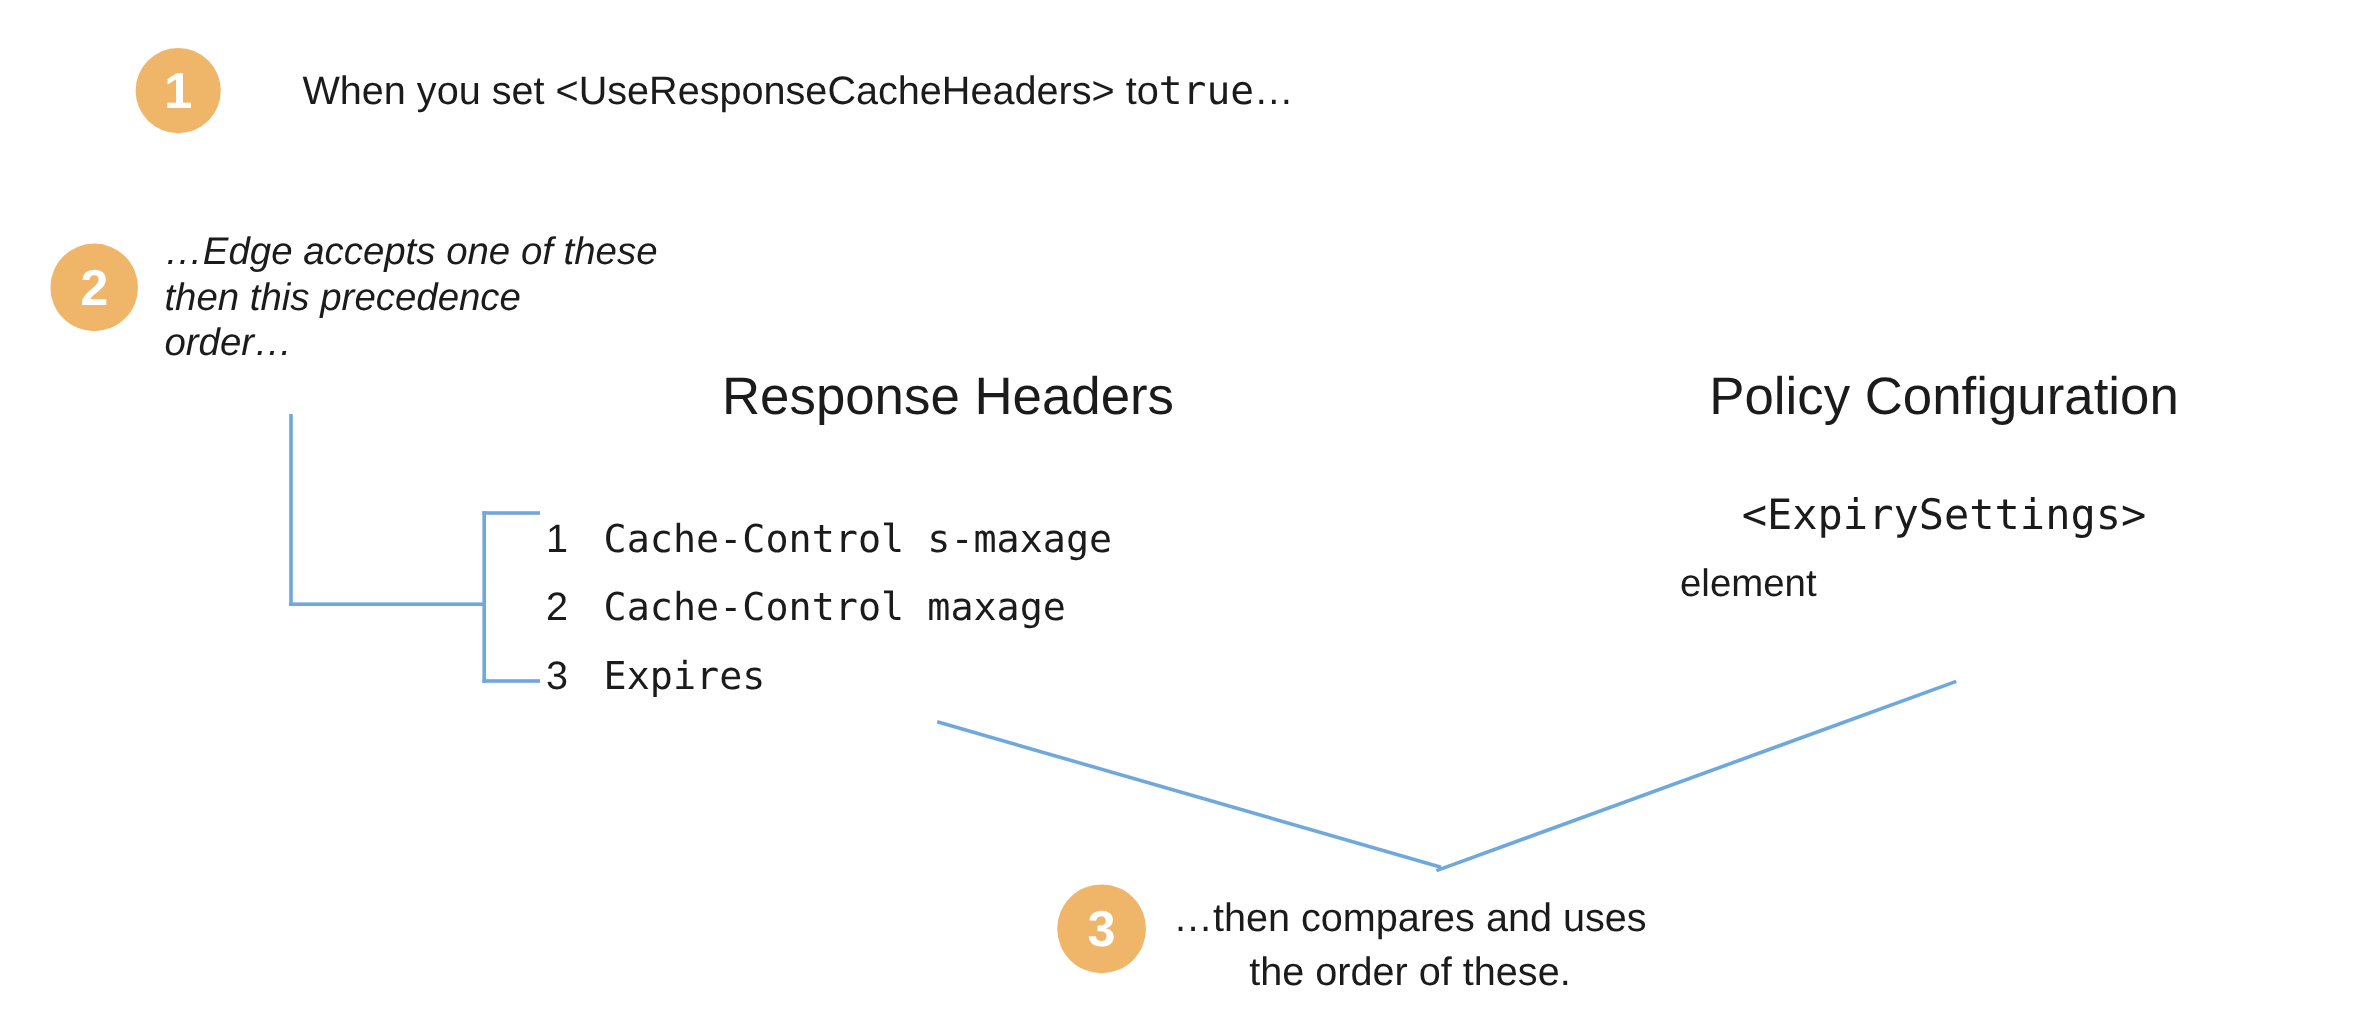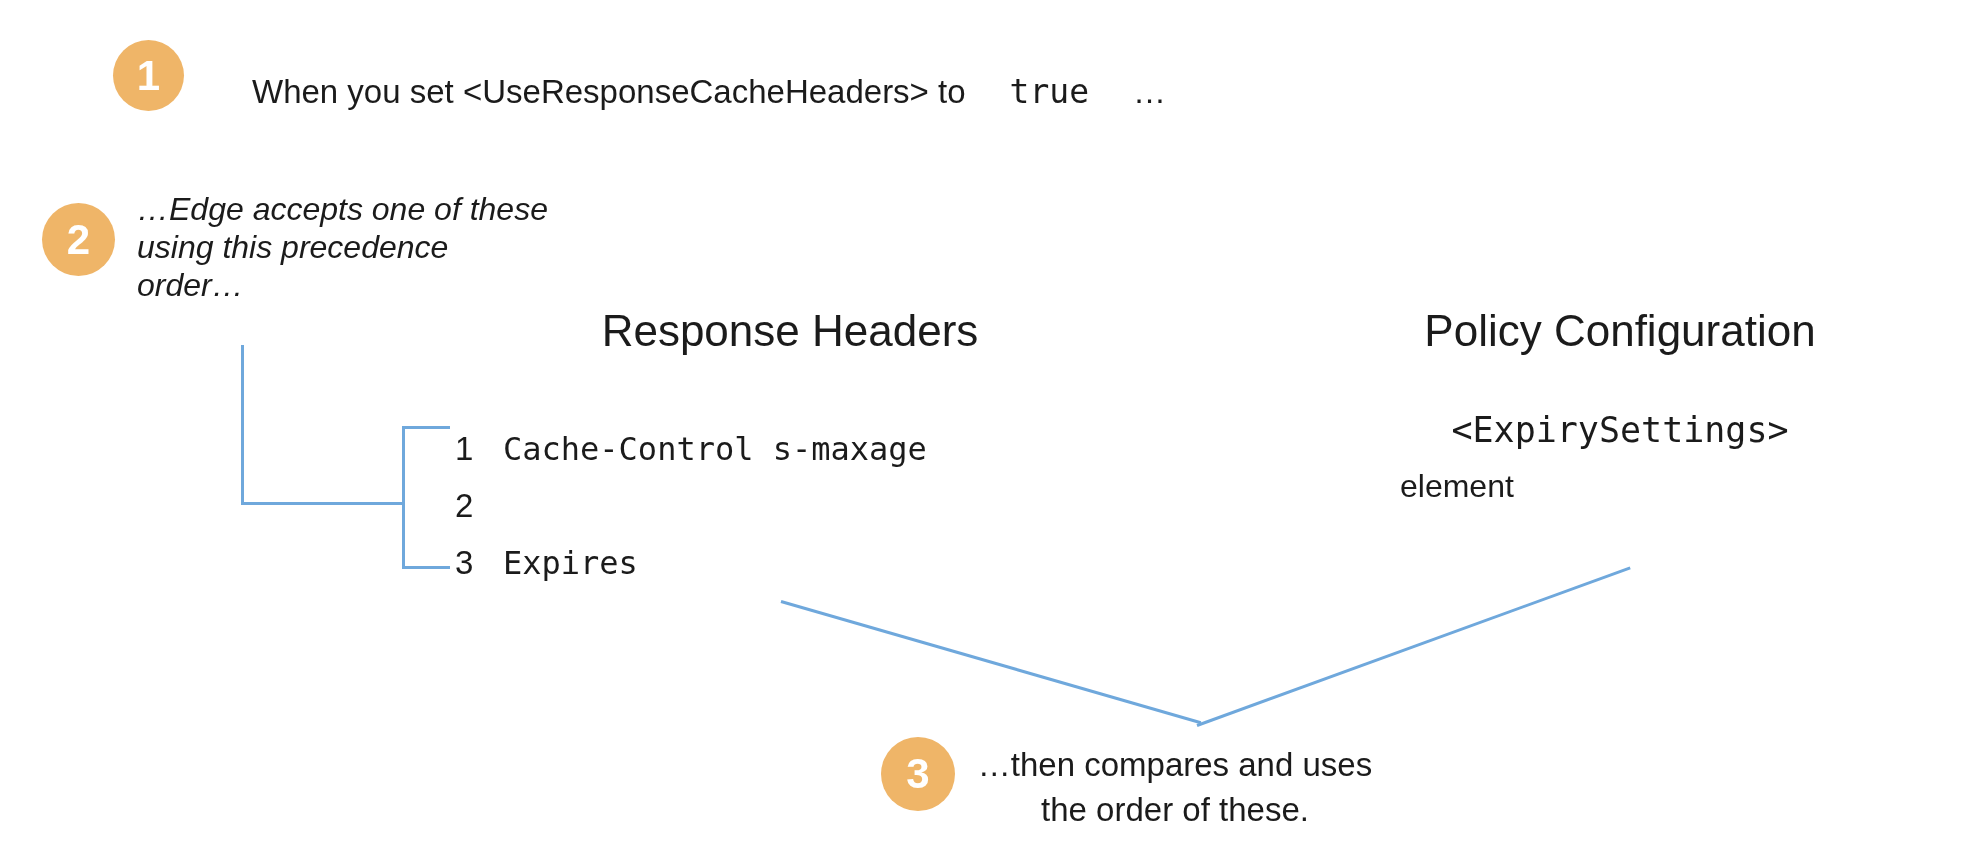--- a/index.html
+++ b/index.html
@@ -27,23 +27,23 @@
     font-weight: bold;
     font-size: 42px;
     line-height: 1;
     font-family: "Liberation Sans", sans-serif;
   }
   .sans { font-family: "Liberation Sans", sans-serif; }
   .mono { font-family: "DejaVu Sans Mono", monospace; }
 
   .step1-text {
     position: absolute;
-    left: 252px; top: 56px; height: 71px;
+    left: 252px; top: 40px; height: 71px;
     display: flex; align-items: center;
-    font-size: 33px; white-space: nowrap; gap: 44px;
+    font-size: 33px; white-space: nowrap;
   }
   .step2-text {
     position: absolute;
     left: 137px; top: 190px;
     font-size: 32px; line-height: 38px;
     white-space: nowrap;
     font-style: italic;
   }
   .col-title {
     position: absolute;
@@ -128,34 +128,35 @@
     <span class="sans">When you set &lt;UseResponseCacheHeaders&gt; to </span>
       <span class="mono">true</span>
       <span class="sans">…</span>
   </div>
 
   <div class="badge" id="badge-2">
     <span>2</span>
   </div>
   <div class="step2-text">
     <div>…Edge accepts one of these</div>
-    <div>using this precedence</div>
+    <div>then this precedence</div>
     <div>order…</div>
   </div>
 
   <div class="col-title" id="rh-title">Response Headers</div>
   <div class="col-title" id="pc-title">Policy Configuration</div>
 
   <div class="rh-list">
     <div class="rh-item">
       <span class="rh-rank">1</span>
       <span class="rh-value">Cache-Control s-maxage</span>
     </div>
     <div class="rh-item">
       <span class="rh-rank">2</span>
+      <span class="rh-value">Cache-Control maxage</span>
     </div>
     <div class="rh-item">
       <span class="rh-rank">3</span>
       <span class="rh-value">Expires</span>
     </div>
   </div>
 
   <div class="pc-element mono">&lt;ExpirySettings&gt;</div>
   <div class="pc-element-suffix sans">element</div>
 

